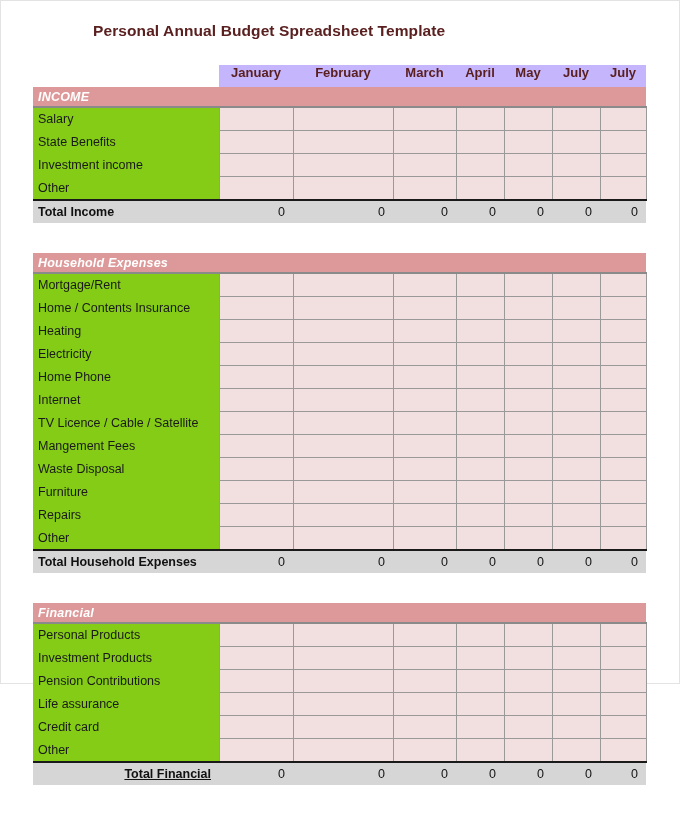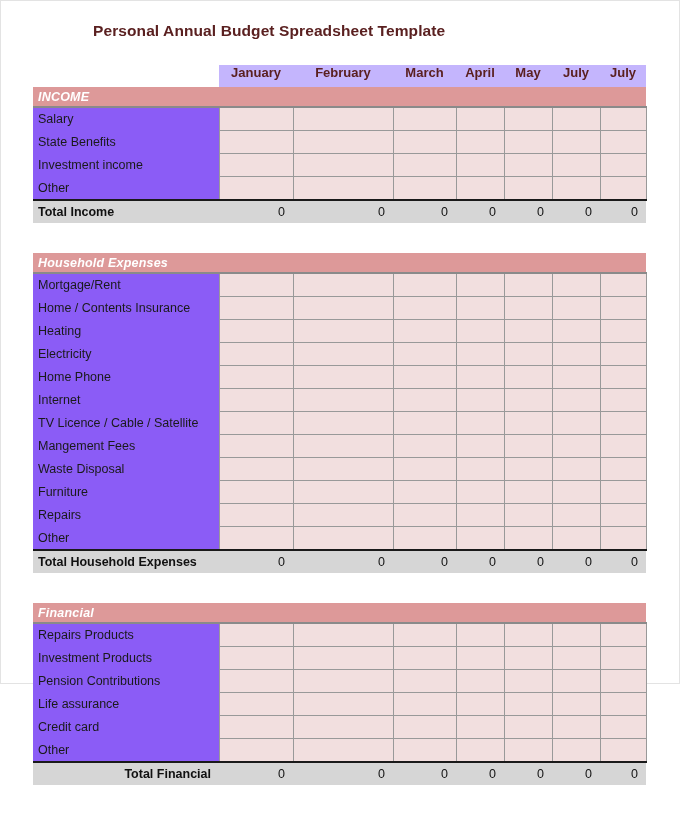--- a/index.html
+++ b/index.html
@@ -81,21 +81,21 @@
 
   
   tr.data td {
     height: 22px;
     padding: 0;
     background: #f2dfdf;
     border: 1px solid #999999;
     border-top: none;
   }
   tr.data td.lbl {
-    background: #8b5cf6;
+    background: #84cc16;
     border: none;
     border-right: 1px solid #999999;
     padding: 0 0 0 5px;
     font-size: 12.5px;
     color: #1a1a1a;
     white-space: nowrap;
     overflow: hidden;
     margin-left: 28px;
   }
   tr.data:first-of-type td { border-top: none; }
@@ -114,20 +114,21 @@
   tr.total td.lbl {
     padding-left: 5px;
     text-align: left;
     white-space: nowrap;
     margin-top: 10px;
   }
   tr.total td.lbl.right {
     text-align: right;
     padding-left: 0;
     padding-right: 8px;
+    text-decoration: underline;
   }
   tr.total td.val {
     text-align: right;
     padding-right: 8px;
     font-weight: normal;
   }
   .v-black { color: #111111; }
   .v-red   { color: #b02020; }
   .v-green { color: #1f5f1f; }
 
@@ -352,21 +353,21 @@
             <td class="val v-green">0</td>
             <td class="val v-black">0</td>
           </tr>
           <tr>
             <td colspan="8" class="section-gap" style="background: rgb(255, 255, 255); border: none;"></td>
           </tr>
           <tr class="band">
             <td colspan="8">Financial</td>
           </tr>
           <tr class="data">
-            <td class="lbl">Repairs Products</td>
+            <td class="lbl">Personal Products</td>
             <td></td>
             <td></td>
             <td></td>
             <td></td>
             <td></td>
             <td></td>
             <td></td>
           </tr>
           <tr class="data">
             <td class="lbl">Investment Products</td>

